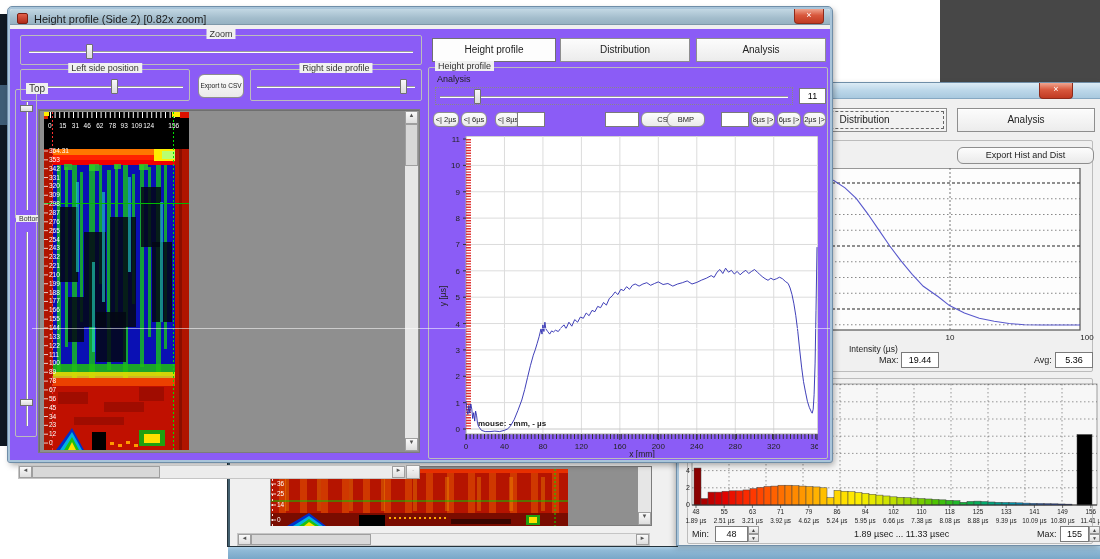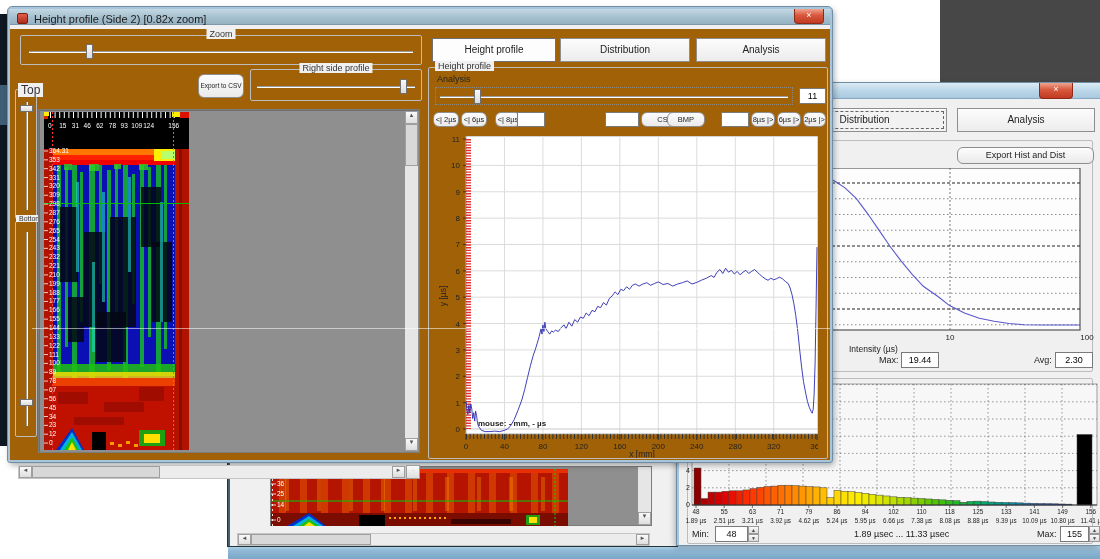--- a/index.html
+++ b/index.html
@@ -46,21 +46,21 @@
     border:1px solid #7a7a7a; font-size:9px; text-align:center; line-height:14px; color:#111; }
   .spin .up,.spin .dn { position:absolute; right:0; width:11px; height:8px;
     background:linear-gradient(#fafafa,#dcdcdc); border:1px solid #9a9a9a; font-size:5px;
     color:#444; text-align:center; line-height:7px; cursor:pointer; }
   .spin .up { top:0; } .spin .dn { bottom:0; }
 
   
   #front-win { left:8px; top:7px; width:824px; height:455px; z-index:30;
     border:2px solid #a9c5da; outline:1px solid #6f8ea8; border-radius:4px 4px 2px 2px;
     box-shadow:2px 3px 6px rgba(0,0,0,.35); }
-  #front-win .inner { position:absolute; left:0; top:20px; right:0; bottom:0; background:#a16207; }
+  #front-win .inner { position:absolute; left:0; top:20px; right:0; bottom:0; background:#8b5cf6; }
   #fw-icon { position:absolute; left:7px; top:4px; width:11px; height:11px;
     background:linear-gradient(#e0604a,#b02a18); border:1px solid #7d1d10; border-radius:2px; }
 
   .tab { position:absolute; height:24px; font-size:10px; color:#222; text-align:center;
     line-height:22px; cursor:pointer; }
   .tab-active { background:#fdfdfd; border:1px solid #707070; }
   .tab-idle { background:linear-gradient(#fcfcfc,#ececec); border:1px solid #8e8e8e;
     box-shadow:inset 0 1px 0 #fff; }
   .dash-focus { outline:1px dashed #666; outline-offset:-4px; }
 
@@ -205,21 +205,21 @@
           <g font-size="8" fill="#222">
             <text x="243" y="172" text-anchor="middle">10</text>
             <text x="380" y="172" text-anchor="middle">100</text>
           </g>
         </svg>
 
       <div class="abs tinylbl" style="left:170px;top:241px;font-size:8.5px;">Intensity (µs)</div>
       <div class="abs tinylbl" style="left:200px;top:252px;font-size:9px;">Max:</div>
       <div class="tb" style="left:222px;top:249px;width:38px;height:16px;font-size:9px;text-align:center;line-height:14px;">19.44</div>
       <div class="abs tinylbl" style="left:355px;top:252px;font-size:9px;">Avg:</div>
-      <div class="tb" style="left:376px;top:249px;width:38px;height:16px;font-size:9px;text-align:center;line-height:14px;">2.30</div>
+      <div class="tb" style="left:376px;top:249px;width:38px;height:16px;font-size:9px;text-align:center;line-height:14px;">5.36</div>
 
       <div class="grp" style="left:8px;top:275px;width:406px;height:166px;"></div>
       <svg id="hist-svg" width="418" height="145" viewBox="0 0 418 145" style="position:absolute;left:5px;top:280px;">
           <rect x="8" y="1" width="405" height="121" fill="#f7f7f7" stroke="#888" stroke-width="0.8"></rect>
           <line x1="8" y1="104.8" x2="413" y2="104.8" stroke="#555" stroke-width="0.6" stroke-dasharray="1.5 2.5"></line>
           <line x1="8" y1="87.6" x2="413" y2="87.6" stroke="#555" stroke-width="0.6" stroke-dasharray="1.5 2.5"></line>
           <line x1="8" y1="70.4" x2="413" y2="70.4" stroke="#555" stroke-width="0.6" stroke-dasharray="1.5 2.5"></line>
           <line x1="8" y1="53.2" x2="413" y2="53.2" stroke="#555" stroke-width="0.6" stroke-dasharray="1.5 2.5"></line>
           <line x1="8" y1="36" x2="413" y2="36" stroke="#555" stroke-width="0.6" stroke-dasharray="1.5 2.5"></line>
           <line x1="8" y1="18.80000000000001" x2="413" y2="18.80000000000001" stroke="#555" stroke-width="0.6" stroke-dasharray="1.5 2.5"></line>
@@ -372,29 +372,34 @@
       <div class="close-btn" style="right:6px;top:0;">×</div>
     </div>
     <div class="inner">
 
       <div class="grp" style="left:10px;top:6px;width:402px;height:30px;">
         <div class="lbl lbl-center">Zoom</div>
         <div class="slider-track" style="left:8px;right:8px;top:15px;"></div>
         <div class="slider-thumb" id="zoom-thumb" style="top: 8px; left: 65px;"></div>
       </div>
 
+      <div class="grp" style="left:10px;top:40px;width:170px;height:32px;">
+        <div class="lbl lbl-center">Left side position</div>
+        <div class="slider-track" style="left:6px;right:6px;top:16px;"></div>
+        <div class="slider-thumb" id="left-thumb" style="top: 9px; left: 89.6px;"></div>
+      </div>
       <div class="btn" style="left:188px;top:45px;width:46px;height:24px;font-size:6.5px;line-height:22px;">Export to CSV</div>
       <div class="grp" style="left:240px;top:40px;width:172px;height:32px;">
         <div class="lbl lbl-center">Right side profile</div>
         <div class="slider-track" style="left:6px;right:6px;top:16px;"></div>
         <div class="slider-thumb" id="right-thumb" style="top: 9px; left: 149.22px;"></div>
       </div>
 
       <div class="grp" style="left:5px;top:60px;width:22px;height:130px;">
-        <div class="lbl" style="left:2px;font-size:12px;">Top</div>
+        <div class="lbl" style="left:10px;font-size:10px;">Top</div>
         <div class="vslider-track" style="left:10px;top:12px;height:108px;"></div>
         <div class="vslider-thumb" id="top-thumb" style="left: 4px; top: 15px;"></div>
       </div>
       <div class="grp" style="left:5px;top:192px;width:22px;height:216px;">
         <div class="lbl" style="left:0px;font-size:7px;">Bottom</div>
         <div class="vslider-track" style="left:10px;top:10px;height:194px;"></div>
         <div class="vslider-thumb" id="bottom-thumb" style="left: 4px; top: 177.4px;"></div>
       </div>
 
       <div id="viewport">

